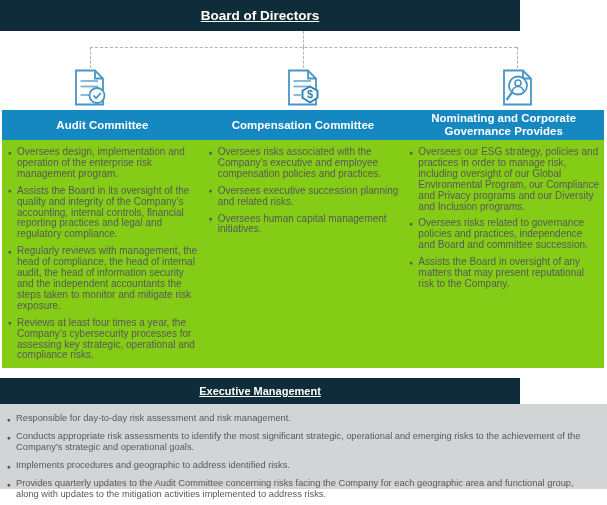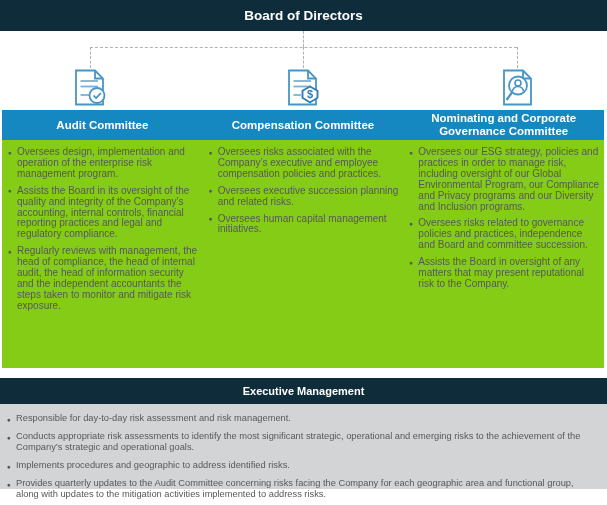--- a/index.html
+++ b/index.html
@@ -2,23 +2,23 @@
 <html><head>
 <meta charset="utf-8">
 <style>
   html,body { margin:0; padding:0; background:#ffffff; }
   body {
     width:607px; height:505px; position:relative; overflow:hidden;
     font-family:"Liberation Sans", sans-serif;
     -webkit-font-smoothing:antialiased;
   }
   .navy-bar {
-    position:absolute; left:0; width:607px; background:#0f2c3a;
+    position:absolute; left:0; width:520px; background:#0f2c3a;
     color:#ffffff; font-weight:bold; text-align:center;
-    display:flex; align-items:center; justify-content:center;
+    display:flex; align-items:center; justify-content:center;text-decoration:underline;
   }
   #board-bar { top:0; height:31px; font-size:13.5px; }
   #exec-bar  { top:378px; height:26px; font-size:11px; }
 
   
   .conn-v { position:absolute; width:0; border-left:1px dashed #b0b2b4; }
   .conn-h { position:absolute; height:0; border-top:1px dashed #b0b2b4; }
   #conn-stem   { left:303px; top:31px; height:16px; }
   #conn-cross  { left:90px;  top:47px; width:427px; }
   #conn-left   { left:90px;  top:47px; height:21px; }
@@ -103,34 +103,35 @@
 </div>
 
 <div class="columns">
 
   <div class="col">
     <div class="col-header">Audit Committee</div>
     <div class="col-body">
       <div class="bullet">Oversees design, implementation and operation of the enterprise risk management program.</div>
       <div class="bullet">Assists the Board in its oversight of the quality and integrity of the Company’s accounting, internal controls, financial reporting practices and legal and regulatory compliance.</div>
       <div class="bullet">Regularly reviews with management, the head of compliance, the head of internal audit, the head of information security and the independent accountants the steps taken to monitor and mitigate risk exposure.</div>
+      <div class="bullet">Reviews at least four times a year, the Company’s cybersecurity processes for assessing key strategic, operational and compliance risks.</div>
     </div>
   </div>
 
   <div class="col">
     <div class="col-header">Compensation Committee</div>
     <div class="col-body">
       <div class="bullet">Oversees risks associated with the Company’s executive and employee compensation policies and practices.</div>
       <div class="bullet">Oversees executive succession planning and related risks.</div>
       <div class="bullet">Oversees human capital management initiatives.</div>
     </div>
   </div>
 
   <div class="col">
-    <div class="col-header">Nominating and Corporate Governance Committee</div>
+    <div class="col-header">Nominating and Corporate Governance Provides</div>
     <div class="col-body">
       <div class="bullet">Oversees our ESG strategy, policies and practices in order to manage risk, including oversight of our Global Environmental Program, our Compliance and Privacy programs and our Diversity and Inclusion programs.</div>
       <div class="bullet">Oversees risks related to governance policies and practices, independence and Board and committee succession.</div>
       <div class="bullet">Assists the Board in oversight of any matters that may present reputational risk to the Company.</div>
     </div>
   </div>
 
 </div>
 
 <div class="navy-bar" id="exec-bar">

